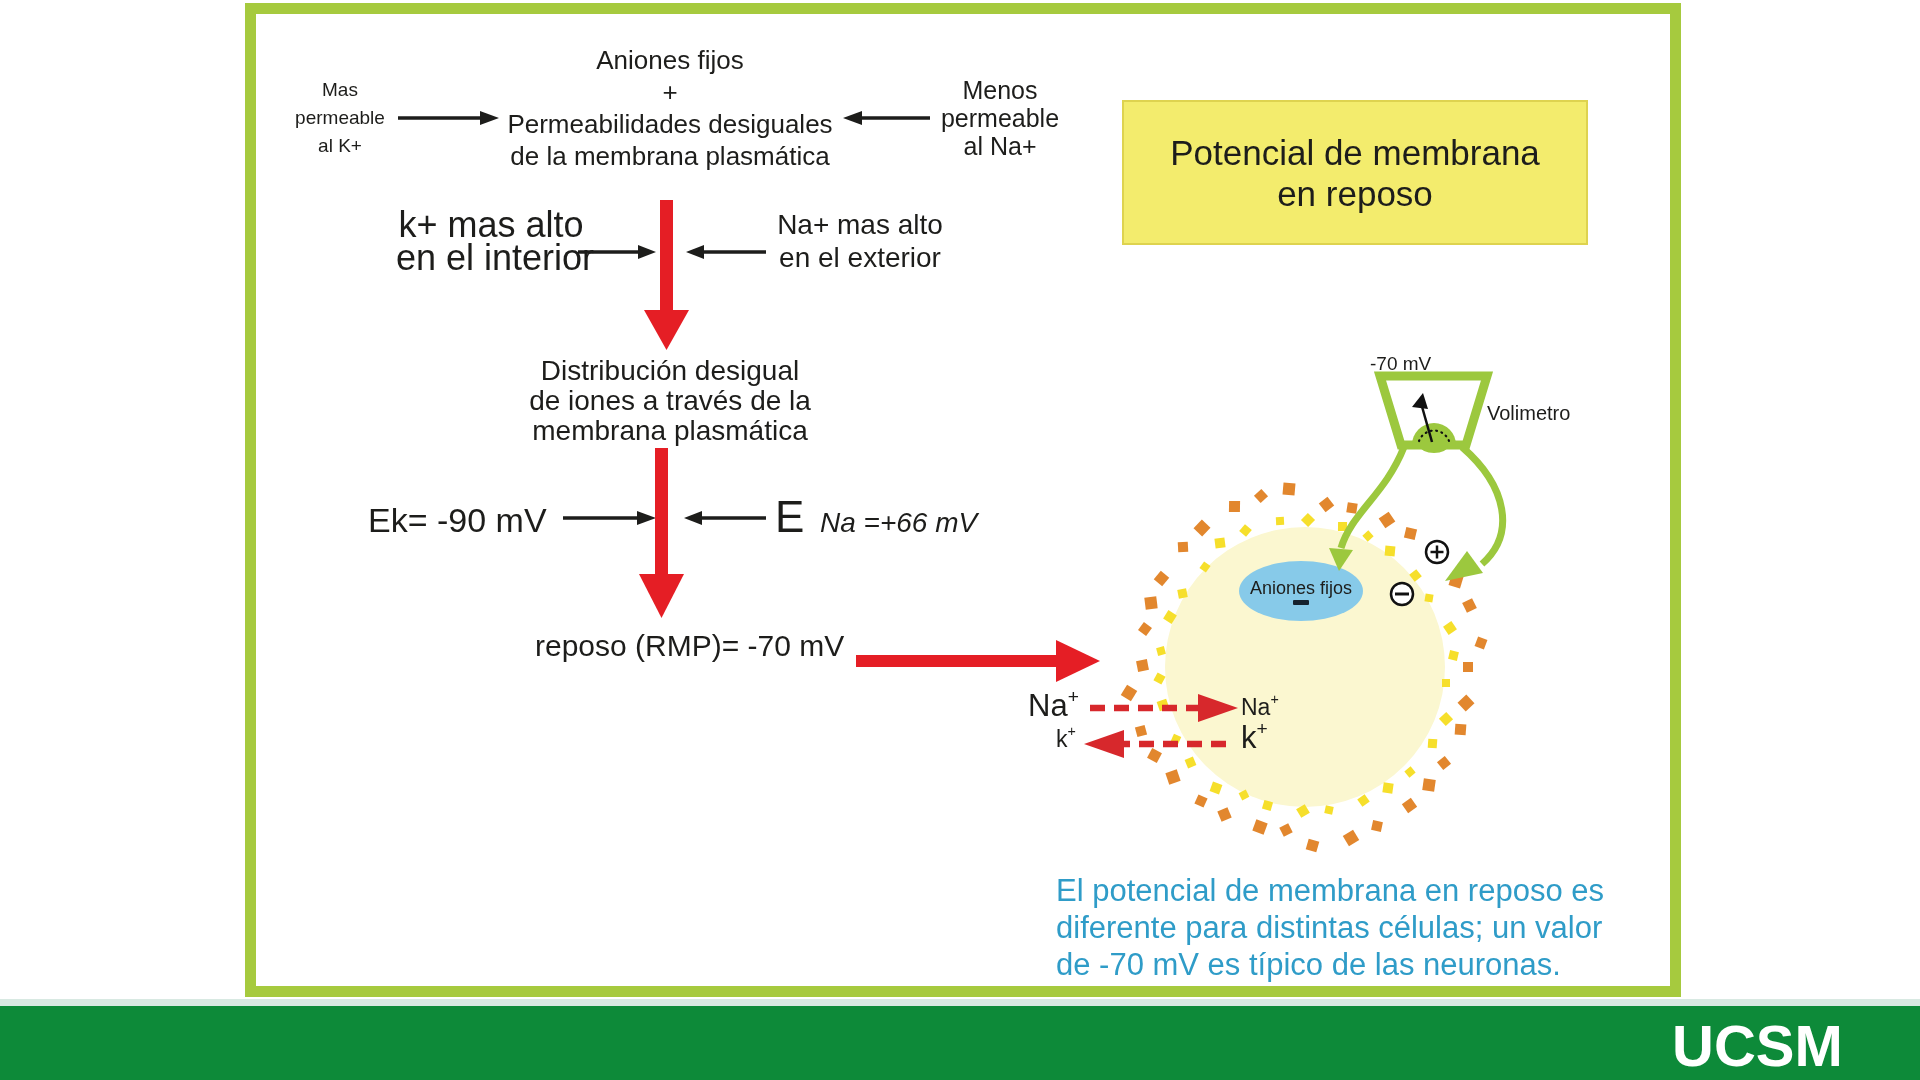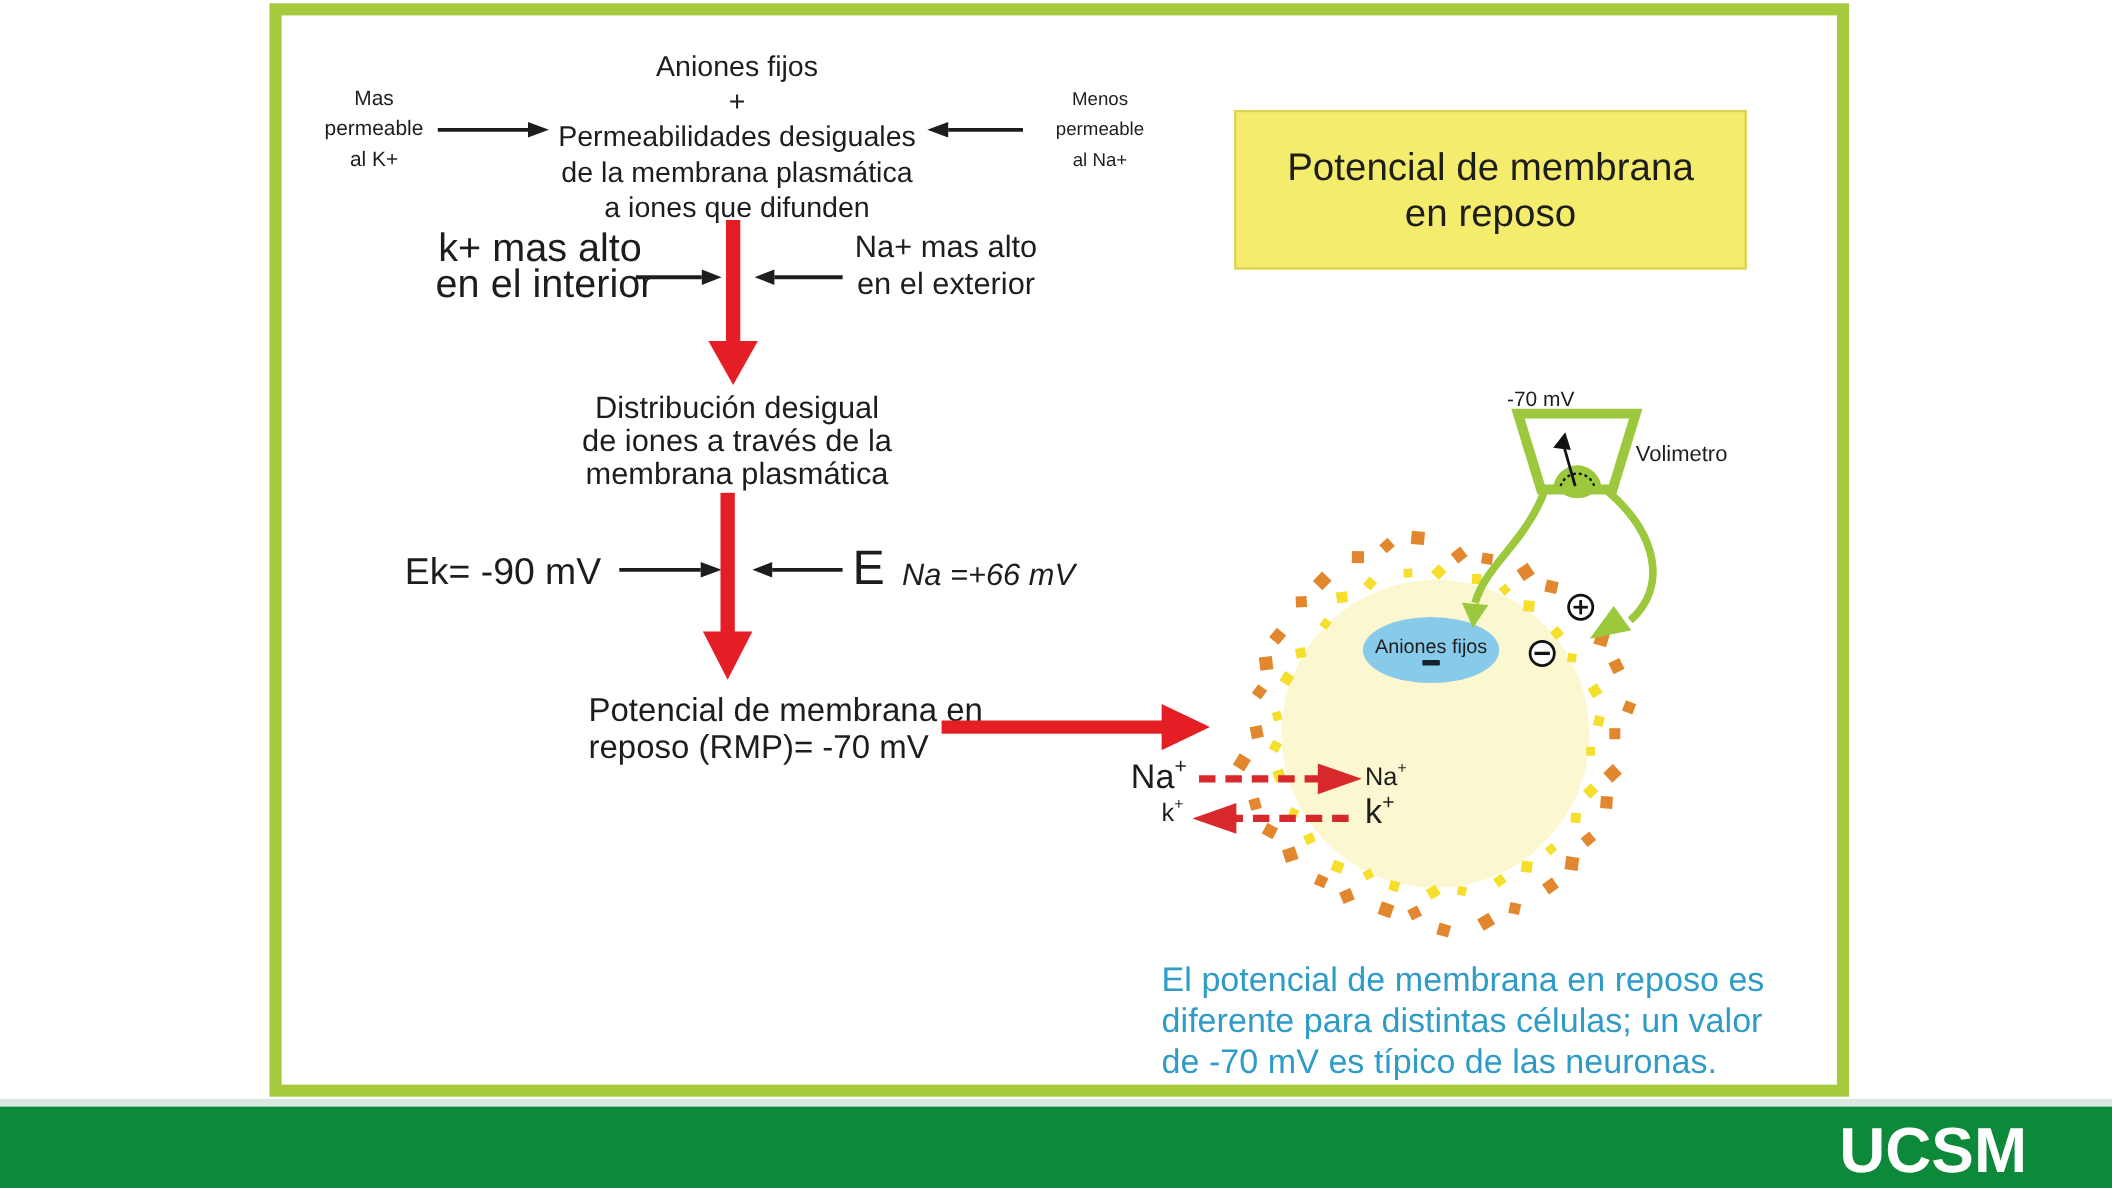--- a/index.html
+++ b/index.html
@@ -11,21 +11,21 @@
   .abs{position:absolute;}
   .nowrap{white-space:nowrap;}
   .frame{
     left:245px;top:3px;width:1436px;height:994px;
     border:11px solid var(--frame-green,#a6ca3e);box-sizing:border-box;
     background:#fff;
   }
   .tblock{text-align:center;}
   .top-block{left:490px;top:44px;width:360px;font-size:26px;line-height:32px;}
   .more-perm{left:260px;top:76px;width:160px;font-size:19px;line-height:28px;}
-  .less-perm{left:920px;top:76px;width:160px;font-size:17px;line-height:28px;}
+  .less-perm{left:920px;top:76px;width:160px;font-size:25px;line-height:28px;}
   .k-high{left:396px;top:208px;width:190px;font-size:36px;line-height:33px;}
   .na-high{left:765px;top:208px;width:190px;font-size:28px;line-height:33px;}
   .distribution{left:505px;top:356px;width:330px;font-size:28px;line-height:30px;}
   .ek-label{left:368px;top:501px;font-size:34px;}
   .e-big{left:775px;top:492px;font-size:44px;}
   .ena-label{left:820px;top:507px;font-size:28px;font-style:italic;}
   .rmp{left:535px;top:629px;font-size:30px;line-height:34px;}
   .title-box{
     left:1122px;top:100px;width:466px;height:145px;box-sizing:border-box;
     background:var(--title-box-fill,#f3ec6d);
@@ -84,21 +84,20 @@
 
 <div class="page">
 
   <div class="abs frame"></div>
 
   <div class="abs tblock top-block">
     <div class="nowrap">Aniones fijos</div>
     <div class="nowrap">+</div>
     <div class="nowrap">Permeabilidades desiguales</div>
     <div class="nowrap">de la membrana plasmática</div>
-    <div class="nowrap">a iones que difunden</div>
   </div>
 
   <div class="abs tblock more-perm">
     <div class="nowrap">Mas</div>
     <div class="nowrap">permeable</div>
     <div class="nowrap">al K+</div>
   </div>
 
   <div class="abs tblock less-perm">
     <div class="nowrap">Menos</div>
@@ -120,21 +119,20 @@
     <div class="nowrap">Distribución desigual</div>
     <div class="nowrap">de iones a través de la</div>
     <div class="nowrap">membrana plasmática</div>
   </div>
 
   <div class="abs ek-label nowrap">Ek= -90 mV</div>
   <div class="abs e-big nowrap">E</div>
   <div class="abs ena-label nowrap">Na =+66 mV</div>
 
   <div class="abs rmp">
-    <div class="nowrap">Potencial de membrana en</div>
     <div class="nowrap">reposo (RMP)= -70 mV</div>
   </div>
 
   <div class="abs title-box">
     <div class="nowrap">Potencial de membrana</div>
     <div class="nowrap">en reposo</div>
   </div>
 
   <div class="abs vm-reading nowrap">-70 mV</div>
   <div class="abs vm-label nowrap">Volimetro</div>

